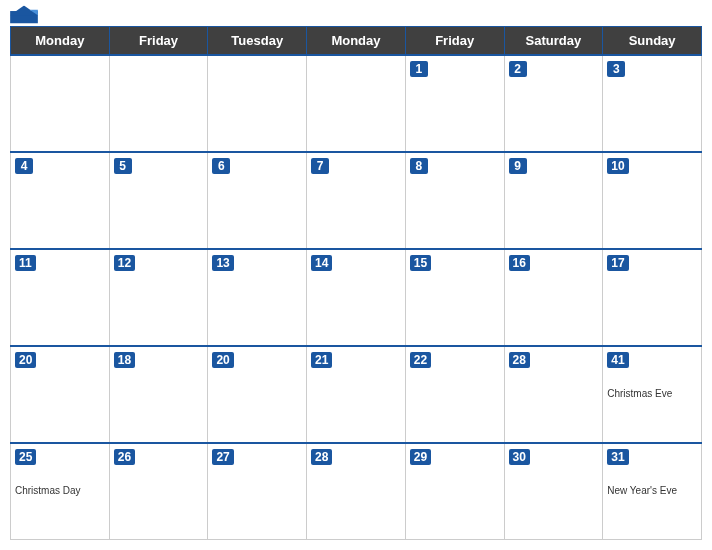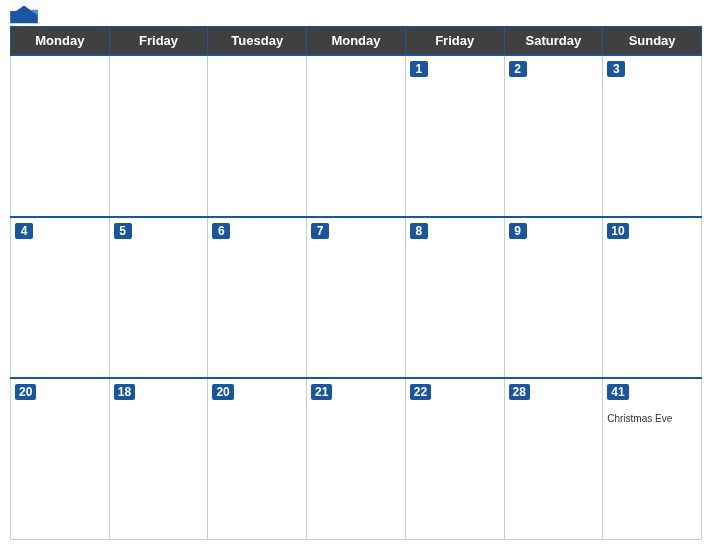--- a/index.html
+++ b/index.html
@@ -91,21 +91,21 @@
       background-color: #1a56a0;
       display: inline-block;
       padding: 1px 4px;
       border-radius: 2px;
       min-width: 18px;
       text-align: center;
     }
     .event-text {
       font-size: 10px;
       color: #333;
-      margin-top: 13px;
+      margin-top: 20px;
       line-height: 1.2;
     }
     .empty-cell {
       background: #fff;
     }
     
     .week-row td {
       border-top: 2px solid #1a56a0;
     }
   </style>
@@ -153,23 +153,41 @@
         <tr class="week-row">
           <td><span class="day-number">4</span></td>
           <td><span class="day-number">5</span></td>
           <td><span class="day-number">6</span></td>
           <td><span class="day-number">7</span></td>
           <td><span class="day-number">8</span></td>
           <td><span class="day-number">9</span></td>
           <td><span class="day-number">10</span></td>
         </tr>
         <tr class="week-row">
+          <td><span class="day-number">11</span></td>
+          <td><span class="day-number">12</span></td>
+          <td><span class="day-number">13</span></td>
+          <td><span class="day-number">14</span></td>
+          <td><span class="day-number">15</span></td>
+          <td><span class="day-number">16</span></td>
+          <td><span class="day-number">17</span></td>
+        </tr>
+        <tr class="week-row">
           <td><span class="day-number">20</span></td>
           <td><span class="day-number">18</span></td>
           <td><span class="day-number">20</span></td>
           <td><span class="day-number">21</span></td>
           <td><span class="day-number">22</span></td>
           <td><span class="day-number">28</span></td>
           <td><span class="day-number">41</span><div class="event-text">Christmas Eve</div></td>
         </tr>
+        <tr class="week-row">
+          <td><span class="day-number">25</span><div class="event-text">Christmas Day</div></td>
+          <td><span class="day-number">26</span></td>
+          <td><span class="day-number">27</span></td>
+          <td><span class="day-number">28</span></td>
+          <td><span class="day-number">29</span></td>
+          <td><span class="day-number">30</span></td>
+          <td><span class="day-number">31</span><div class="event-text">New Year's Eve</div></td>
+        </tr>
       </tbody>
   </table>
 </div>
 
 </body></html>

